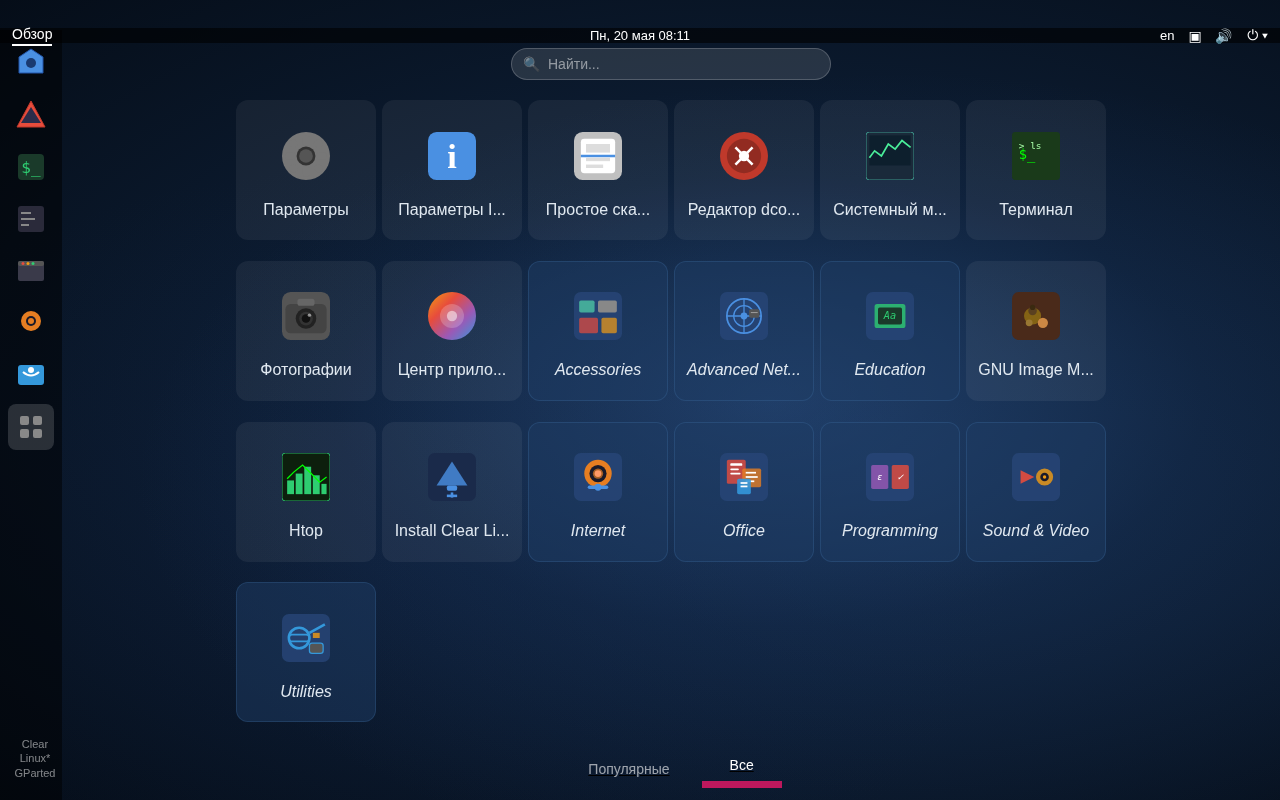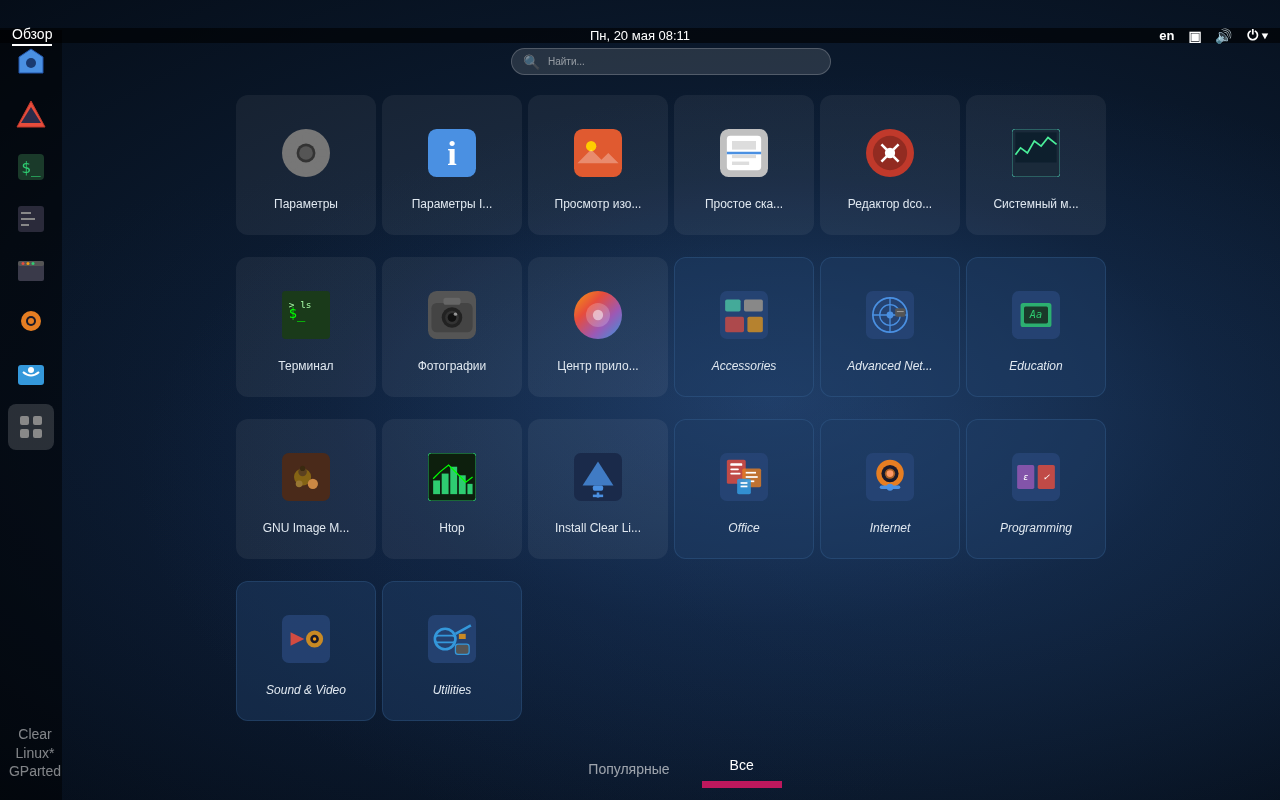--- a/index.html
+++ b/index.html
@@ -61,21 +61,20 @@
       transform: translateX(-50%);
       color: #fff;
       font-size: 13px;
     }
     .topbar-right {
       display: flex;
       align-items: center;
       gap: 14px;
       color: #fff;
       font-size: 13px;
-      font-weight: bold;
     }
     .topbar-icon {
       font-size: 14px;
       cursor: pointer;
     }
 
     
     .sidebar {
       position: absolute;
       top: 30px;
@@ -102,21 +101,21 @@
       position: relative;
     }
     .sidebar-item.active {
       background: rgba(255,255,255,0.15);
     }
     .sidebar-logo {
       position: absolute;
       bottom: 20px;
       left: 8px;
       color: rgba(255,255,255,0.5);
-      font-size: 14px;
+      font-size: 11px;
       text-align: center;
       line-height: 1.3;
     }
 
     
     .main {
       position: absolute;
       top: 30px;
       left: 62px;
       right: 0;
@@ -134,21 +133,21 @@
       position: relative;
       margin-bottom: 20px;
     }
     .search-bar input {
       width: 100%;
       background: rgba(255,255,255,0.12);
       border: 1px solid rgba(255,255,255,0.2);
       border-radius: 20px;
       padding: 7px 16px 7px 36px;
       color: rgba(255,255,255,0.7);
-      font-size: 10px;
+      font-size: 14px;
       outline: none;
     }
     .search-bar input::placeholder {
       color: rgba(255,255,255,0.5);
     }
     .search-icon-wrap {
       position: absolute;
       left: 12px;
       top: 50%;
       transform: translateY(-50%);
@@ -188,32 +187,33 @@
       width: 72px;
       height: 72px;
       display: flex;
       align-items: center;
       justify-content: center;
       font-size: 40px;
       border-radius: 16px;
     }
     .app-label {
       color: #e0e8f0;
-      font-size: 12px;
+      font-size: 16px;
       text-align: center;
       line-height: 1.3;
     }
 
     
     .bottom-tabs {
       display: flex;
       gap: 4px;
       margin-top: 12px;
       margin-bottom: 12px;
       position: relative;
+      text-decoration: underline;
     }
     .tab-btn {
       padding: 8px 28px;
       color: rgba(255,255,255,0.6);
       font-size: 14px;
       cursor: pointer;
       background: none;
       border: none;
       outline: none;
     }
@@ -339,30 +339,20 @@
       <svg width="56" height="56" viewBox="0 0 56 56">
             <rect width="56" height="56" rx="10" fill="#4a90e2"></rect>
             <text x="28" y="42" font-size="40" font-weight="bold" fill="white" text-anchor="middle" font-family="serif">i</text>
           </svg>
     </div>
     <span class="app-label">Параметры I...</span>
   </div>
       <div class="app-item">
     <div class="app-icon">
       <svg width="56" height="56" viewBox="0 0 56 56">
-            <rect width="56" height="56" rx="10" fill="#e05a30"></rect>
-            <circle cx="20" cy="20" r="6" fill="#ffcc00"></circle>
-            <path d="M4 40 L20 24 L32 36 L40 28 L52 40 Z" fill="rgba(255,255,255,0.3)"></path>
-          </svg>
-    </div>
-    <span class="app-label">Просмотр изо...</span>
-  </div>
-      <div class="app-item">
-    <div class="app-icon">
-      <svg width="56" height="56" viewBox="0 0 56 56">
             <rect width="56" height="56" rx="10" fill="#c0c0c0"></rect>
             <rect x="8" y="8" width="40" height="40" rx="4" fill="white"></rect>
             <line x1="8" y1="28" x2="48" y2="28" stroke="#4a90e2" stroke-width="3"></line>
             <rect x="14" y="14" width="28" height="10" fill="#ddd"></rect>
             <rect x="14" y="30" width="28" height="4" fill="#ddd"></rect>
             <rect x="14" y="38" width="20" height="4" fill="#ddd"></rect>
           </svg>
     </div>
     <span class="app-label">Простое ска...</span>
   </div>
@@ -503,53 +493,53 @@
             <line x1="28" y1="46" x2="28" y2="52" stroke="#4a90e2" stroke-width="3"></line>
             <line x1="22" y1="50" x2="34" y2="50" stroke="#4a90e2" stroke-width="3"></line>
           </svg>
     </div>
     <span class="app-label">Install Clear Li...</span>
   </div>
       <div class="app-item category">
     <div class="app-icon">
       <svg width="56" height="56" viewBox="0 0 56 56">
             <rect width="56" height="56" rx="8" fill="rgba(40,70,120,0.8)"></rect>
+            <circle cx="28" cy="24" r="16" fill="#e67e22"></circle>
+            <circle cx="28" cy="24" r="10" fill="#1a1a2a"></circle>
+            <circle cx="28" cy="24" r="6" fill="#e67e22" opacity="0.7"></circle>
+            <rect x="16" y="38" width="24" height="4" rx="2" fill="#4a90e2"></rect>
+            <circle cx="28" cy="40" r="4" fill="#4a90e2"></circle>
+            <circle cx="28" cy="24" r="4" fill="#ff9966"></circle>
+          </svg>
+    </div>
+    <span class="app-label">Internet</span>
+  </div>
+      <div class="app-item category">
+    <div class="app-icon">
+      <svg width="56" height="56" viewBox="0 0 56 56">
+            <rect width="56" height="56" rx="8" fill="rgba(40,70,120,0.8)"></rect>
             <rect x="8" y="8" width="22" height="28" rx="2" fill="#e74c3c" opacity="0.8"></rect>
             <rect x="12" y="12" width="14" height="3" rx="1" fill="white"></rect>
             <rect x="12" y="18" width="10" height="2" rx="1" fill="white"></rect>
             <rect x="12" y="23" width="12" height="2" rx="1" fill="white"></rect>
             <rect x="26" y="18" width="22" height="22" rx="2" fill="#e67e22" opacity="0.8"></rect>
             <rect x="30" y="22" width="12" height="2" fill="white"></rect>
             <rect x="30" y="27" width="14" height="2" fill="white"></rect>
             <rect x="30" y="32" width="10" height="2" fill="white"></rect>
             <rect x="20" y="30" width="16" height="18" rx="2" fill="#3498db" opacity="0.9"></rect>
             <rect x="24" y="34" width="8" height="2" fill="white"></rect>
             <rect x="24" y="38" width="8" height="2" fill="white"></rect>
           </svg>
     </div>
     <span class="app-label">Office</span>
   </div>
       <div class="app-item category">
     <div class="app-icon">
       <svg width="56" height="56" viewBox="0 0 56 56">
             <rect width="56" height="56" rx="8" fill="rgba(40,70,120,0.8)"></rect>
-            <circle cx="28" cy="24" r="16" fill="#e67e22"></circle>
-            <circle cx="28" cy="24" r="10" fill="#1a1a2a"></circle>
-            <circle cx="28" cy="24" r="6" fill="#e67e22" opacity="0.7"></circle>
-            <rect x="16" y="38" width="24" height="4" rx="2" fill="#4a90e2"></rect>
-            <circle cx="28" cy="40" r="4" fill="#4a90e2"></circle>
-            <circle cx="28" cy="24" r="4" fill="#ff9966"></circle>
-          </svg>
-    </div>
-    <span class="app-label">Internet</span>
-  </div>
-      <div class="app-item category">
-    <div class="app-icon">
-      <svg width="56" height="56" viewBox="0 0 56 56">
-            <rect width="56" height="56" rx="8" fill="rgba(40,70,120,0.8)"></rect>
             <rect x="6" y="14" width="20" height="28" rx="2" fill="#9b59b6" opacity="0.8"></rect>
             <text x="16" y="32" font-size="10" fill="white" text-anchor="middle" font-family="monospace">ε</text>
             <rect x="30" y="14" width="20" height="28" rx="2" fill="#e74c3c" opacity="0.8"></rect>
             <text x="40" y="32" font-size="10" fill="white" text-anchor="middle">✓</text>
           </svg>
     </div>
     <span class="app-label">Programming</span>
   </div>
       <div class="app-item category">
     <div class="app-icon">

